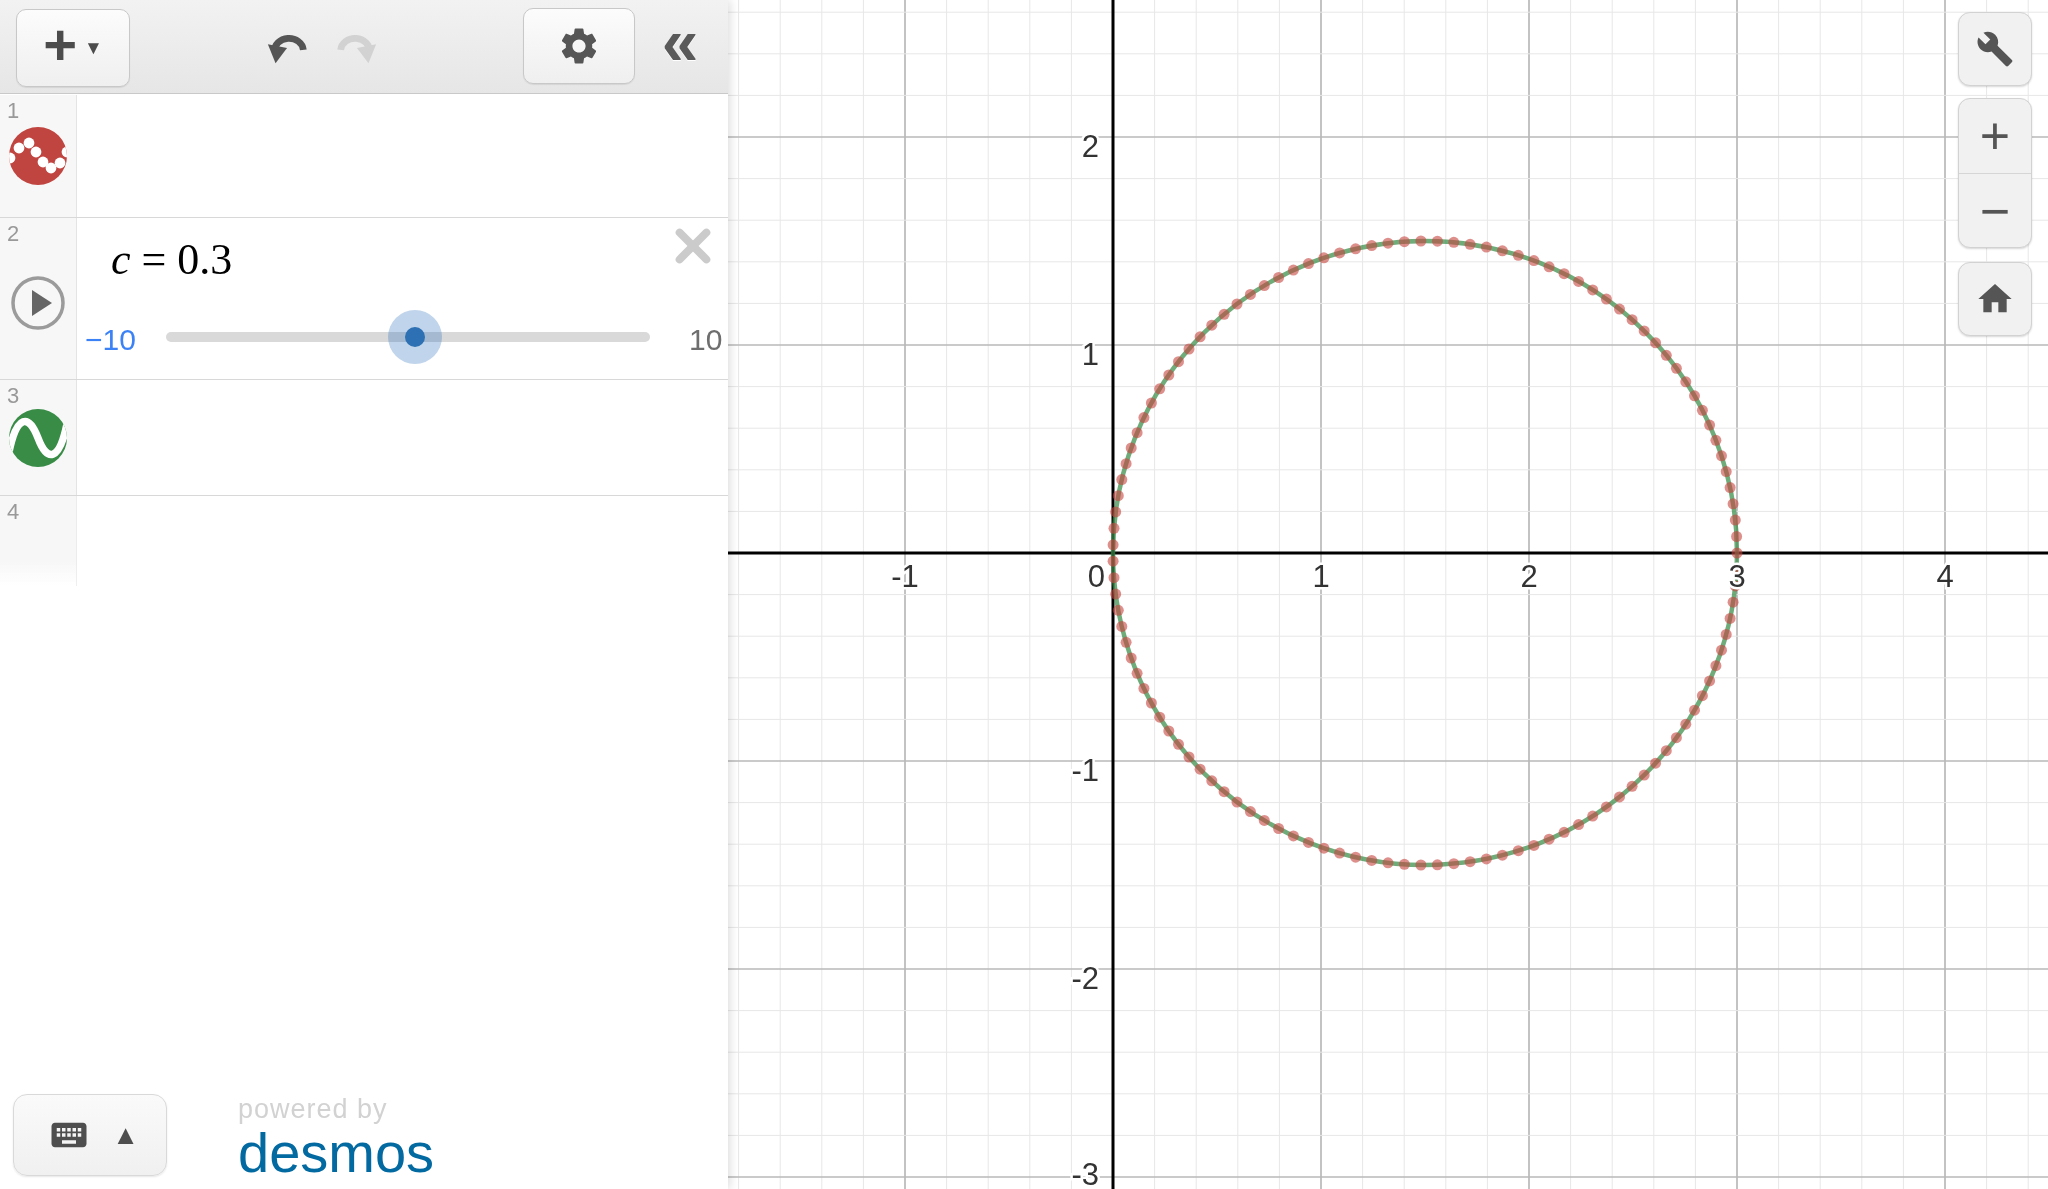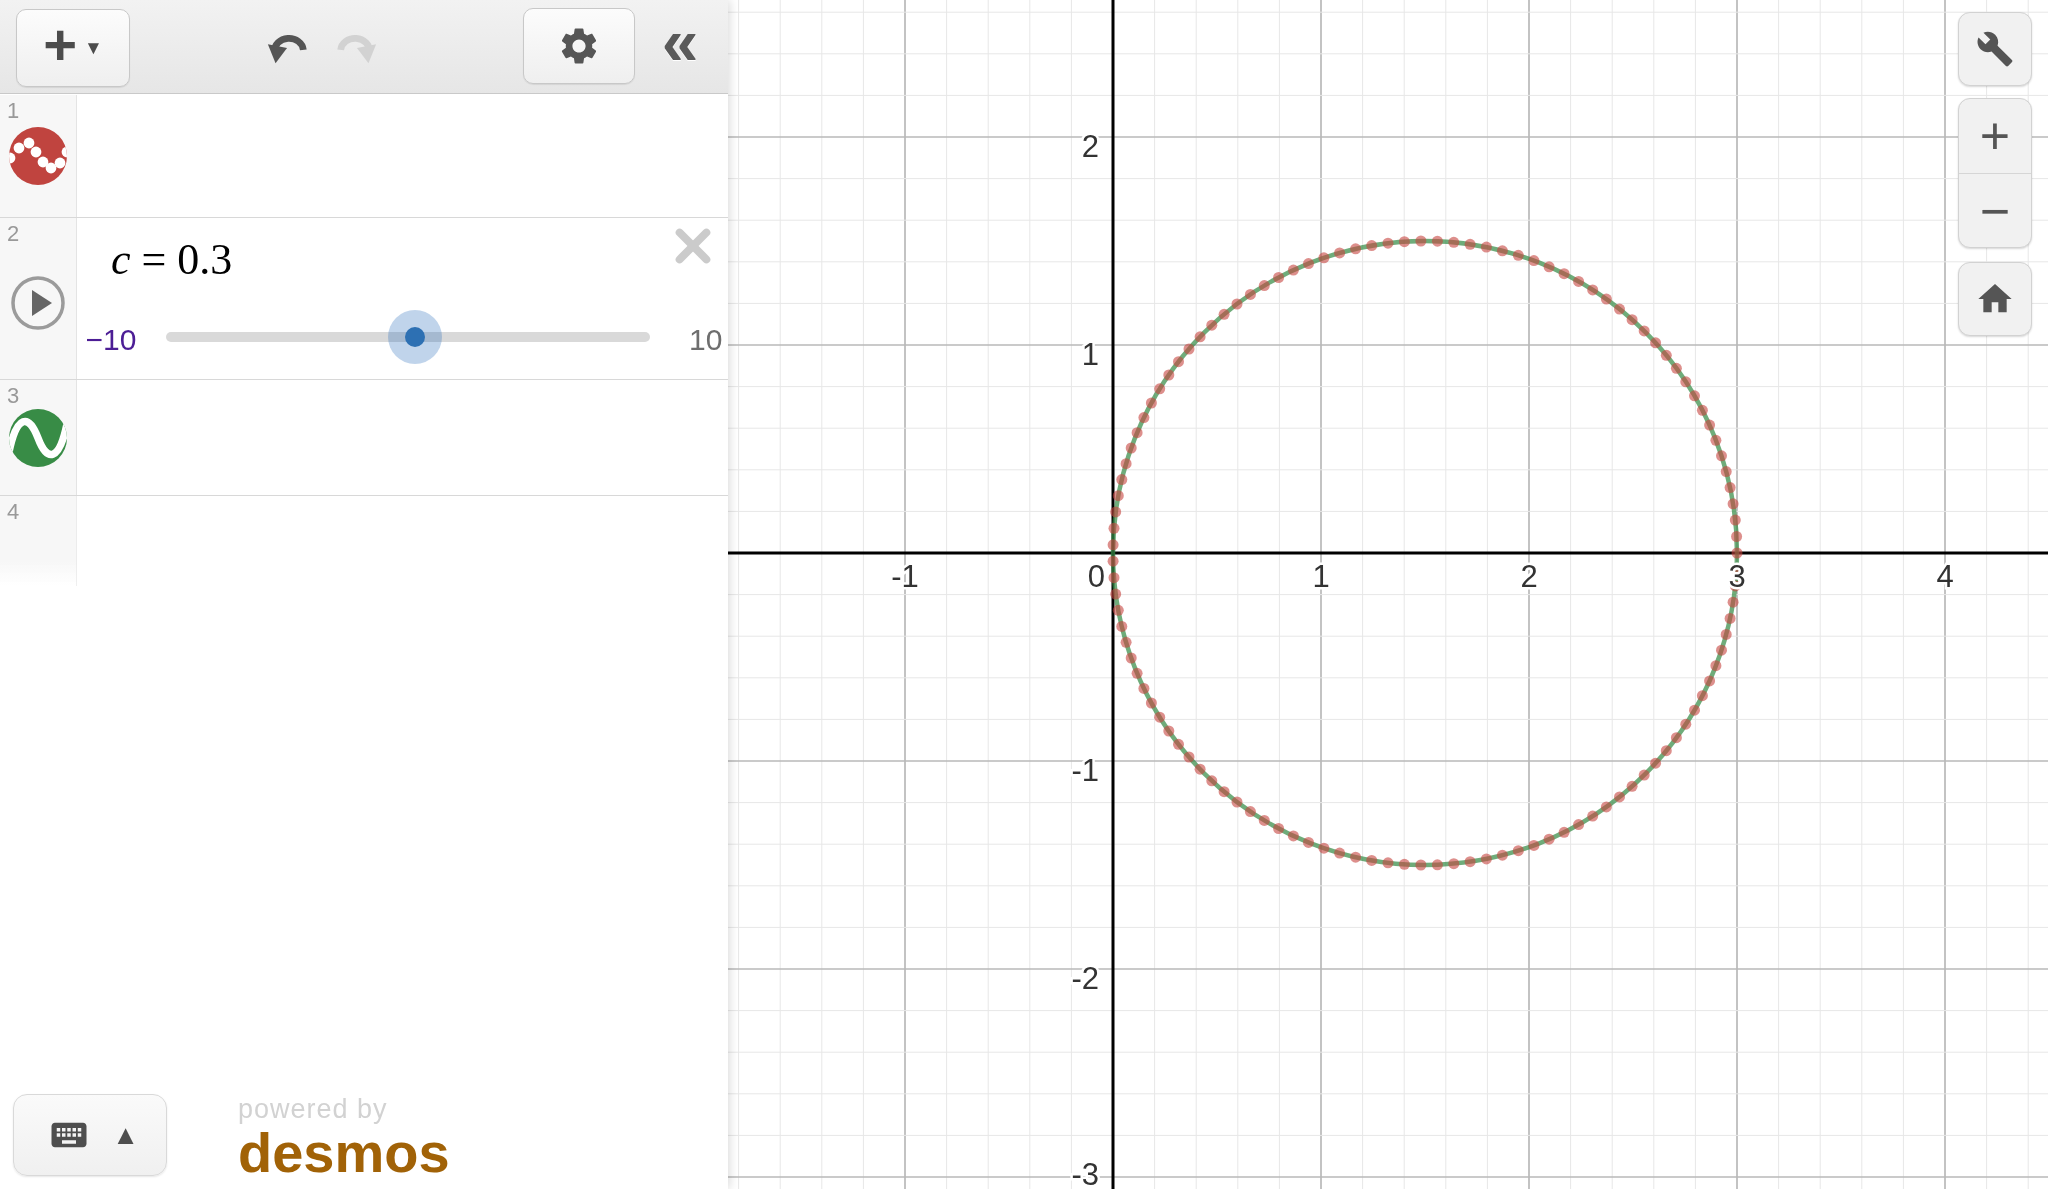--- a/index.html
+++ b/index.html
@@ -40,36 +40,36 @@
   #row2 .math{top:16px;}
   #row3 .math{top:26px;}
   .m-v{font-style:italic;}
   .m-sup{font-size:29px;vertical-align:20px;}
   .m-p{font-size:47px;}
   .del{position:absolute;right:14px;top:7px;width:42px;height:42px;display:flex;
        align-items:center;justify-content:center;cursor:pointer;}
 
   
   .slider-line{position:absolute;left:0;right:0;top:92px;height:54px;}
-  .sl-min{position:absolute;left:8px;top:13px;width:52px;text-align:center;font-size:30px;color:#4c1d95;}
+  .sl-min{position:absolute;left:8px;top:13px;width:52px;text-align:left;font-size:30px;color:#3b82f6;}
   .sl-max{position:absolute;left:612px;top:13px;font-size:30px;color:#6e6e6e;}
   .sl-track{position:absolute;left:89px;top:22px;width:484px;height:10px;border-radius:5px;background:#d9d9d9;cursor:pointer;}
   .sl-handle{position:absolute;top:50%;width:54px;height:54px;border-radius:50%;
        background:rgba(45,112,188,.30);transform:translate(-50%,-50%);cursor:grab;}
   .sl-handle::after{content:"";position:absolute;left:50%;top:50%;width:20px;height:20px;
        border-radius:50%;background:#2d70b3;transform:translate(-50%,-50%);}
 
   
   #kb-btn{position:absolute;left:13px;top:1094px;width:152px;height:80px;border-radius:14px;
        background:linear-gradient(#fafafa,#f0f0f0);border:1px solid #d9d9d9;box-shadow:0 1px 2px rgba(0,0,0,.10);
        display:flex;align-items:center;justify-content:center;gap:15px;cursor:pointer;}
   #kb-btn .caret-up{font-size:27px;color:#4e4e4e;}
   #brand{position:absolute;left:238px;top:1096px;width:250px;text-align:left;line-height:1;}
   #brand .pb{font-size:27px;color:#d2d2d2;letter-spacing:1px;}
-  #brand .dm{font-size:56px;font-weight:bold;color:#a16207;letter-spacing:0px;margin-top:2px;}
+  #brand .dm{font-size:56px;font-weight:normal;color:#0369a1;letter-spacing:0px;margin-top:2px;}
 
   
   #graph{position:absolute;left:728px;top:0;width:1320px;height:1189px;background:#fff;}
   #plot{position:absolute;left:0;top:0;}
   .g-btn{position:absolute;right:16px;width:74px;background:#f1f1f1;border:1px solid #d2d2d2;
        border-radius:12px;box-shadow:0 1px 2px rgba(0,0,0,.16);display:flex;align-items:center;
        justify-content:center;cursor:pointer;box-sizing:border-box;z-index:3;}
   #wrench-btn{top:12px;height:74px;}
   #zoom-group{position:absolute;right:16px;top:98px;width:74px;height:150px;background:#f1f1f1;
        border:1px solid #d2d2d2;border-radius:12px;box-shadow:0 1px 2px rgba(0,0,0,.16);z-index:3;box-sizing:border-box;}

